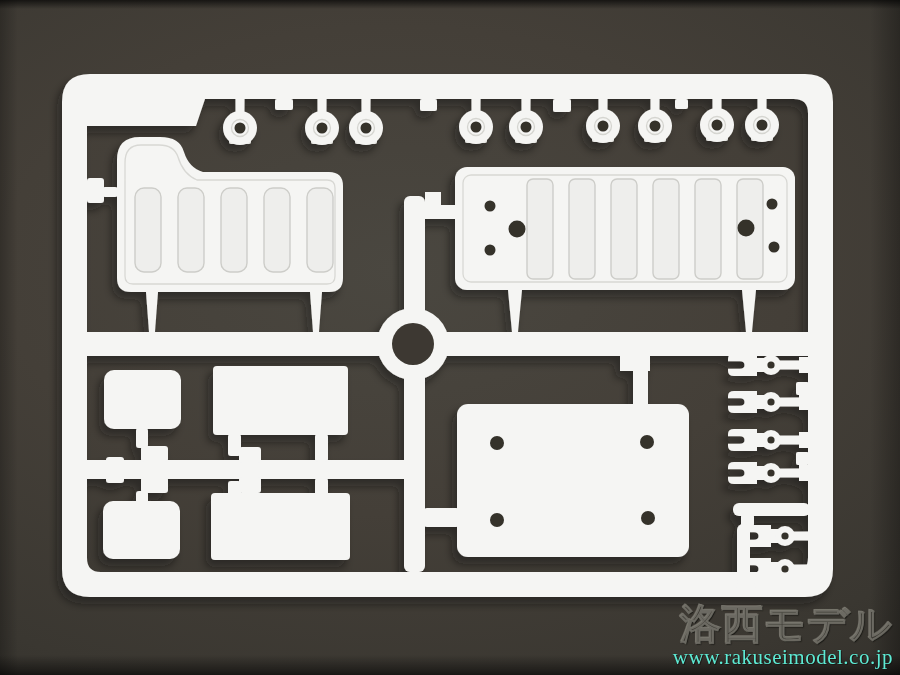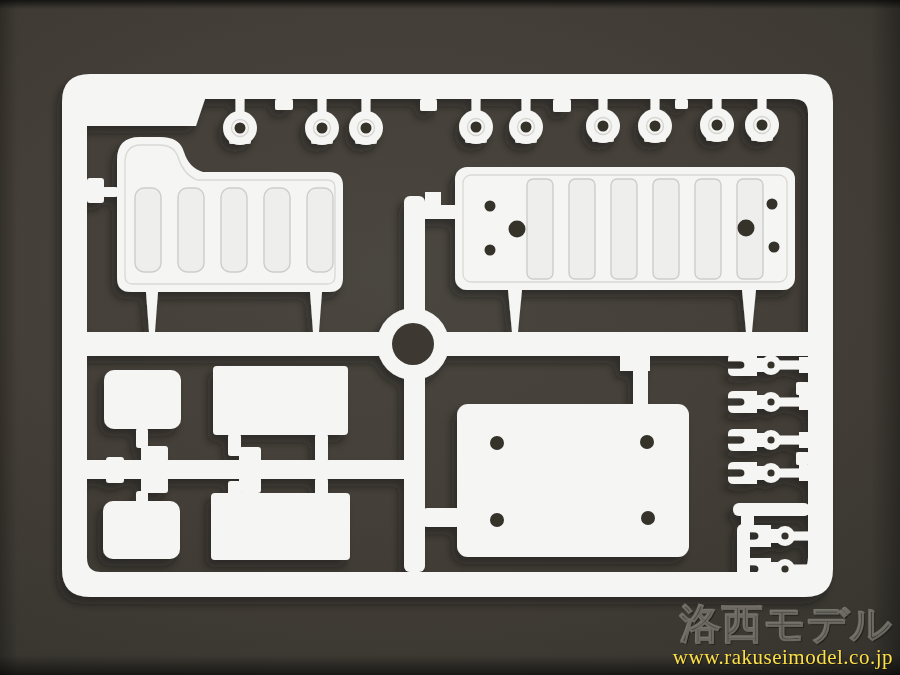--- a/index.html
+++ b/index.html
@@ -16,21 +16,21 @@
                         #4a4740 0%, #443f38 38%, #3a3731 68%, #2e2c27 92%, #282622 100%);}
   svg{position:absolute;left:0;top:0;}
   .wm{position:absolute;right:7px;top:604px;text-align:right;line-height:1;
       pointer-events:none;}
   .wm-brand{font-size:41px;font-weight:bold;letter-spacing:1px;
       color:rgba(60,58,52,.96);
       -webkit-text-stroke:1px rgba(148,146,136,.55);
       text-shadow:-1px -1px 0 rgba(150,148,138,.5), 1px 1px 1px rgba(15,15,12,.9),
                   0 0 2px rgba(135,133,124,.35);}
   .wm-url{font-family:"Liberation Serif", serif;font-size:21px;margin-top:2px;
-      color:#fde047;letter-spacing:.5px;
+      color:#5eead4;letter-spacing:.5px;
       text-shadow:1px 1px 0 rgba(25,24,20,.85), 0 0 1px rgba(0,0,0,.4);}
 </style>
 </head>
 <body>
 
 <div id="stage">
   <div class="bg"></div>
 
   <svg width="900" height="675" viewBox="0 0 900 675">
     <defs>

